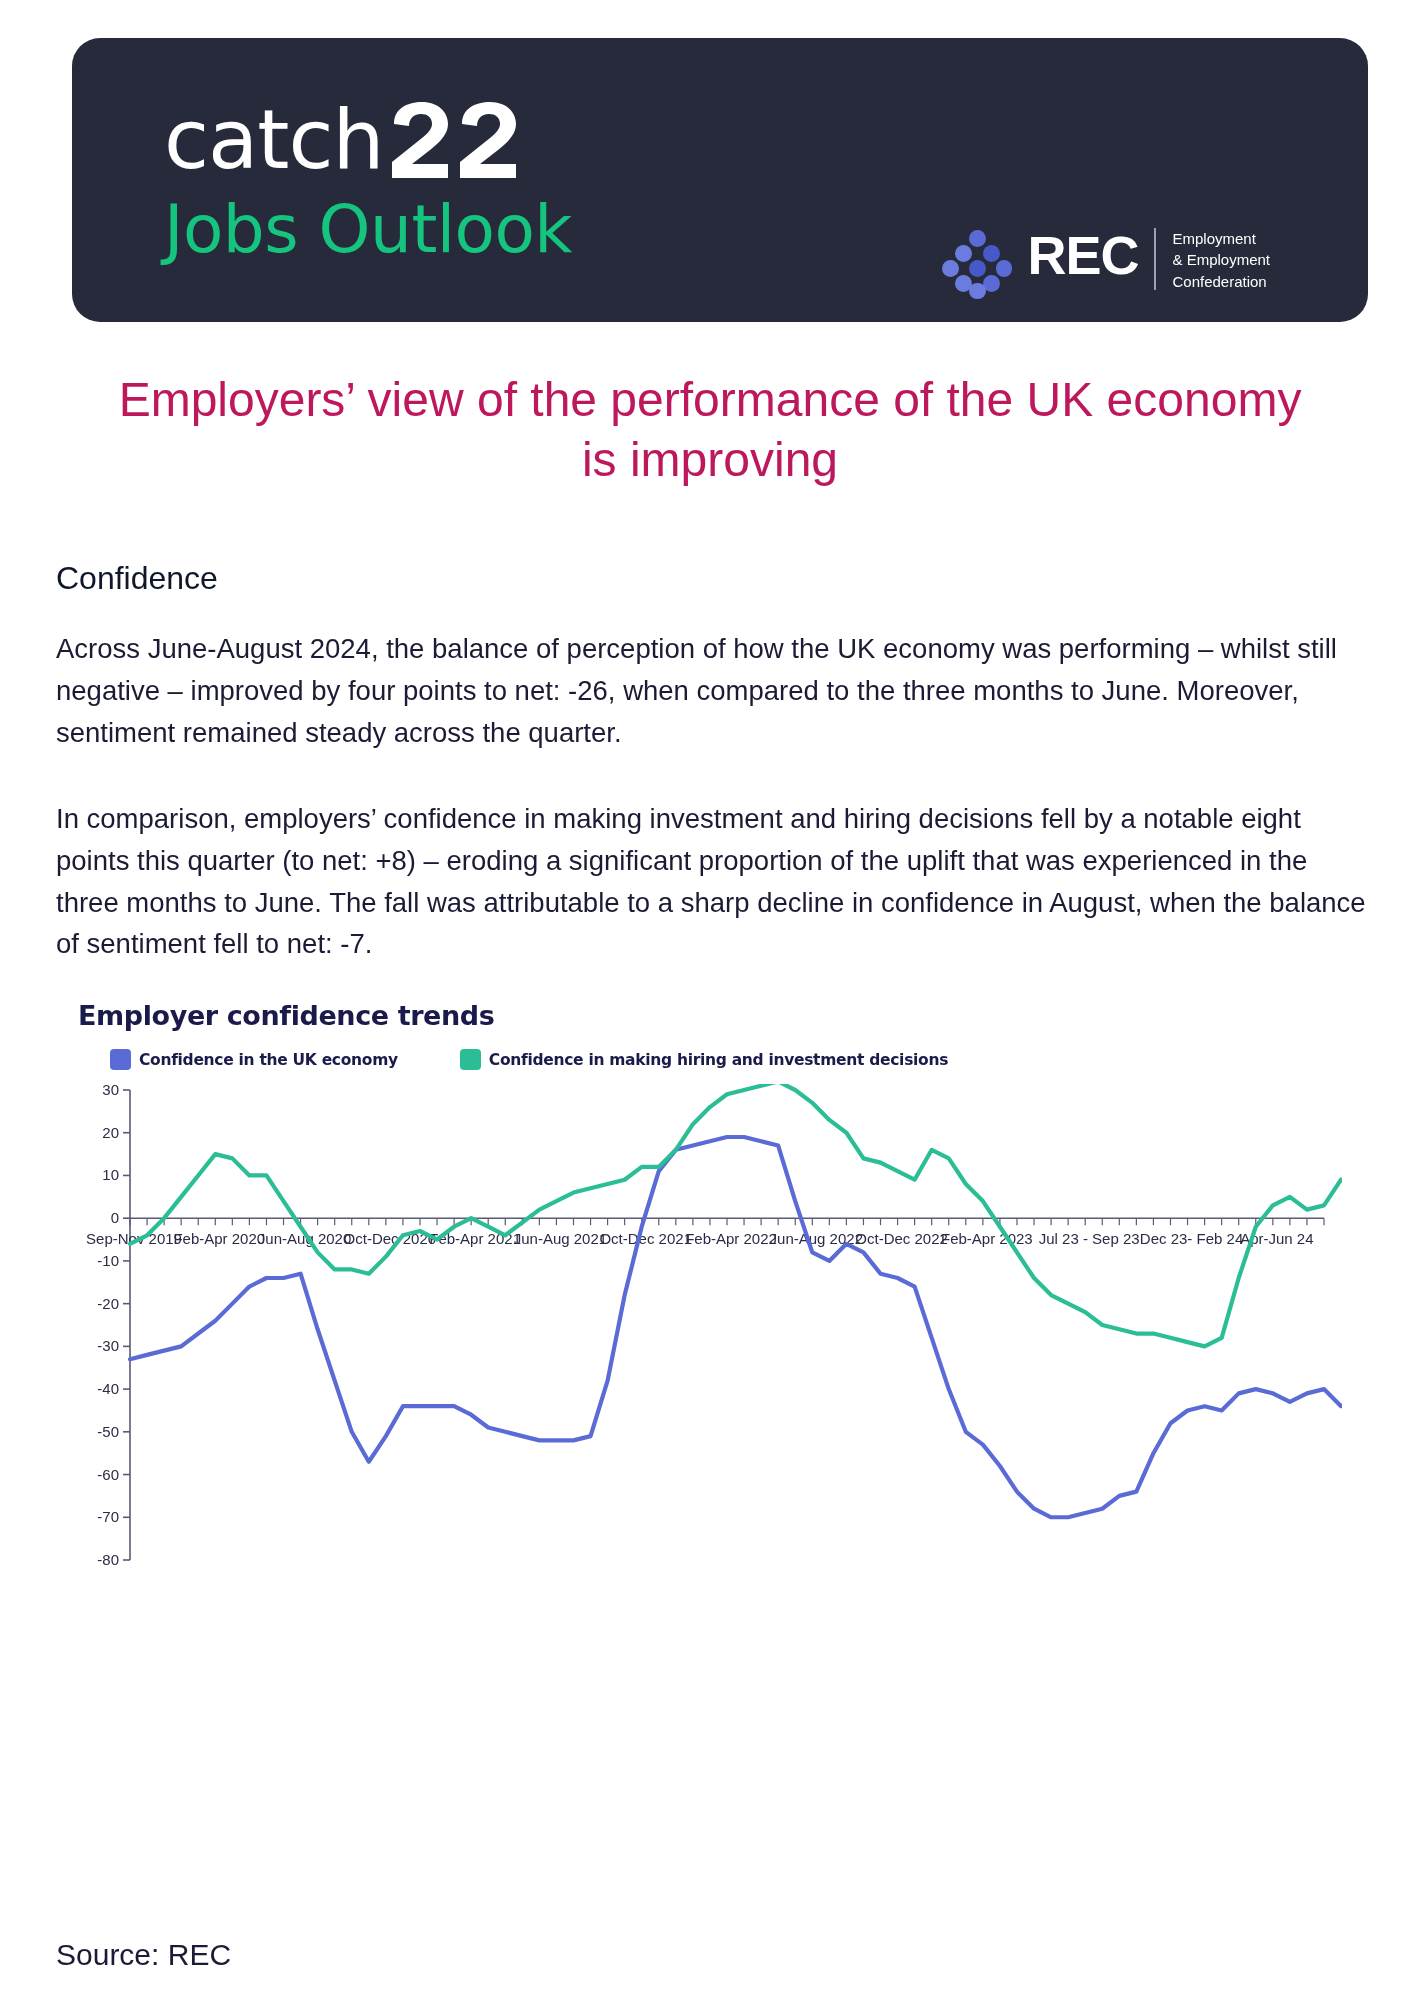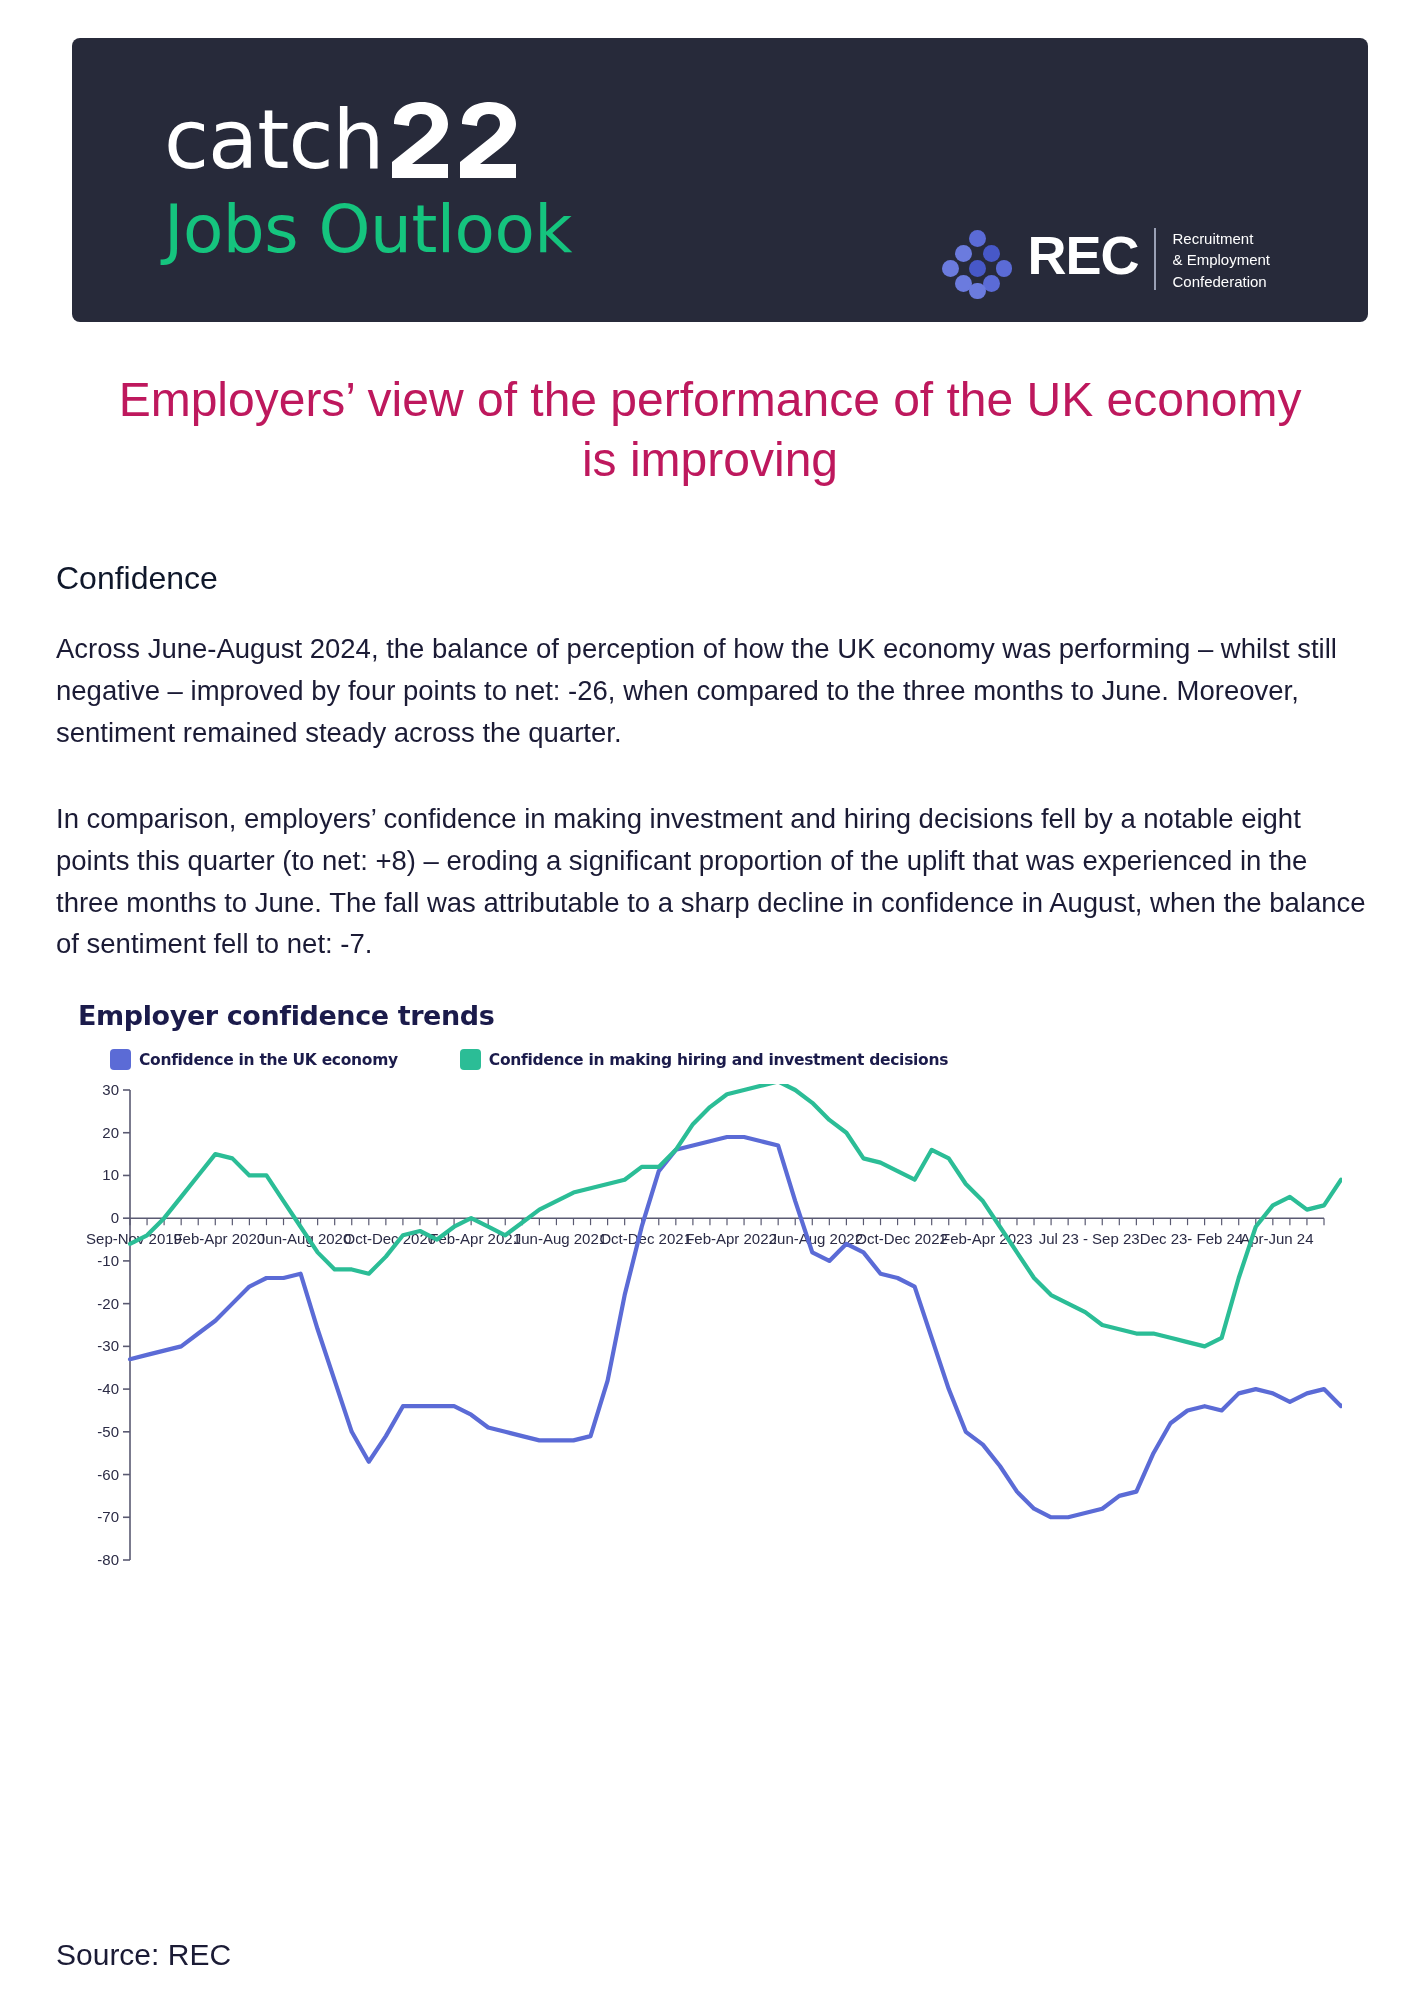--- a/index.html
+++ b/index.html
@@ -19,21 +19,21 @@
   }
 
   
   .header-bar {
     position: absolute;
     left: 72px;
     top: 38px;
     width: 1296px;
     height: 284px;
     background: #272A3A;
-    border-radius: 8px;
+    border-radius: 28px;
     display: flex;
     align-items: stretch;
   }
   .header-left {
     position: absolute;
     left: 92px;
     top: 56px;
     width: 640px;
   }
   .logo-catch {
@@ -211,21 +211,21 @@
           <rect x="28" y="32" width="17" height="17" rx="8.5" fill="#4758C8"></rect>
           <rect x="55" y="32" width="16" height="17" rx="8" fill="#5B6BD6"></rect>
           <rect x="14" y="47" width="17" height="17" rx="8.5" fill="#6B7BDE"></rect>
           <rect x="42" y="47" width="17" height="17" rx="8.5" fill="#5B6BD6"></rect>
           <rect x="28" y="55" width="17" height="16" rx="8" fill="#6B7BDE"></rect>
         </svg>
       </span>
       <span class="rec-text">REC</span>
       <span class="rec-divider"></span>
       <span class="rec-sub">
-        <span>Recruitment</span><br>
+        <span>Employment</span><br>
         <span>&amp; Employment</span><br>
         <span>Confederation</span>
       </span>
     </div>
   </div>
 
   <div class="headline">Employers’ view of the performance of the UK economy is improving</div>
 
   <div class="subhead">Confidence</div>
 

